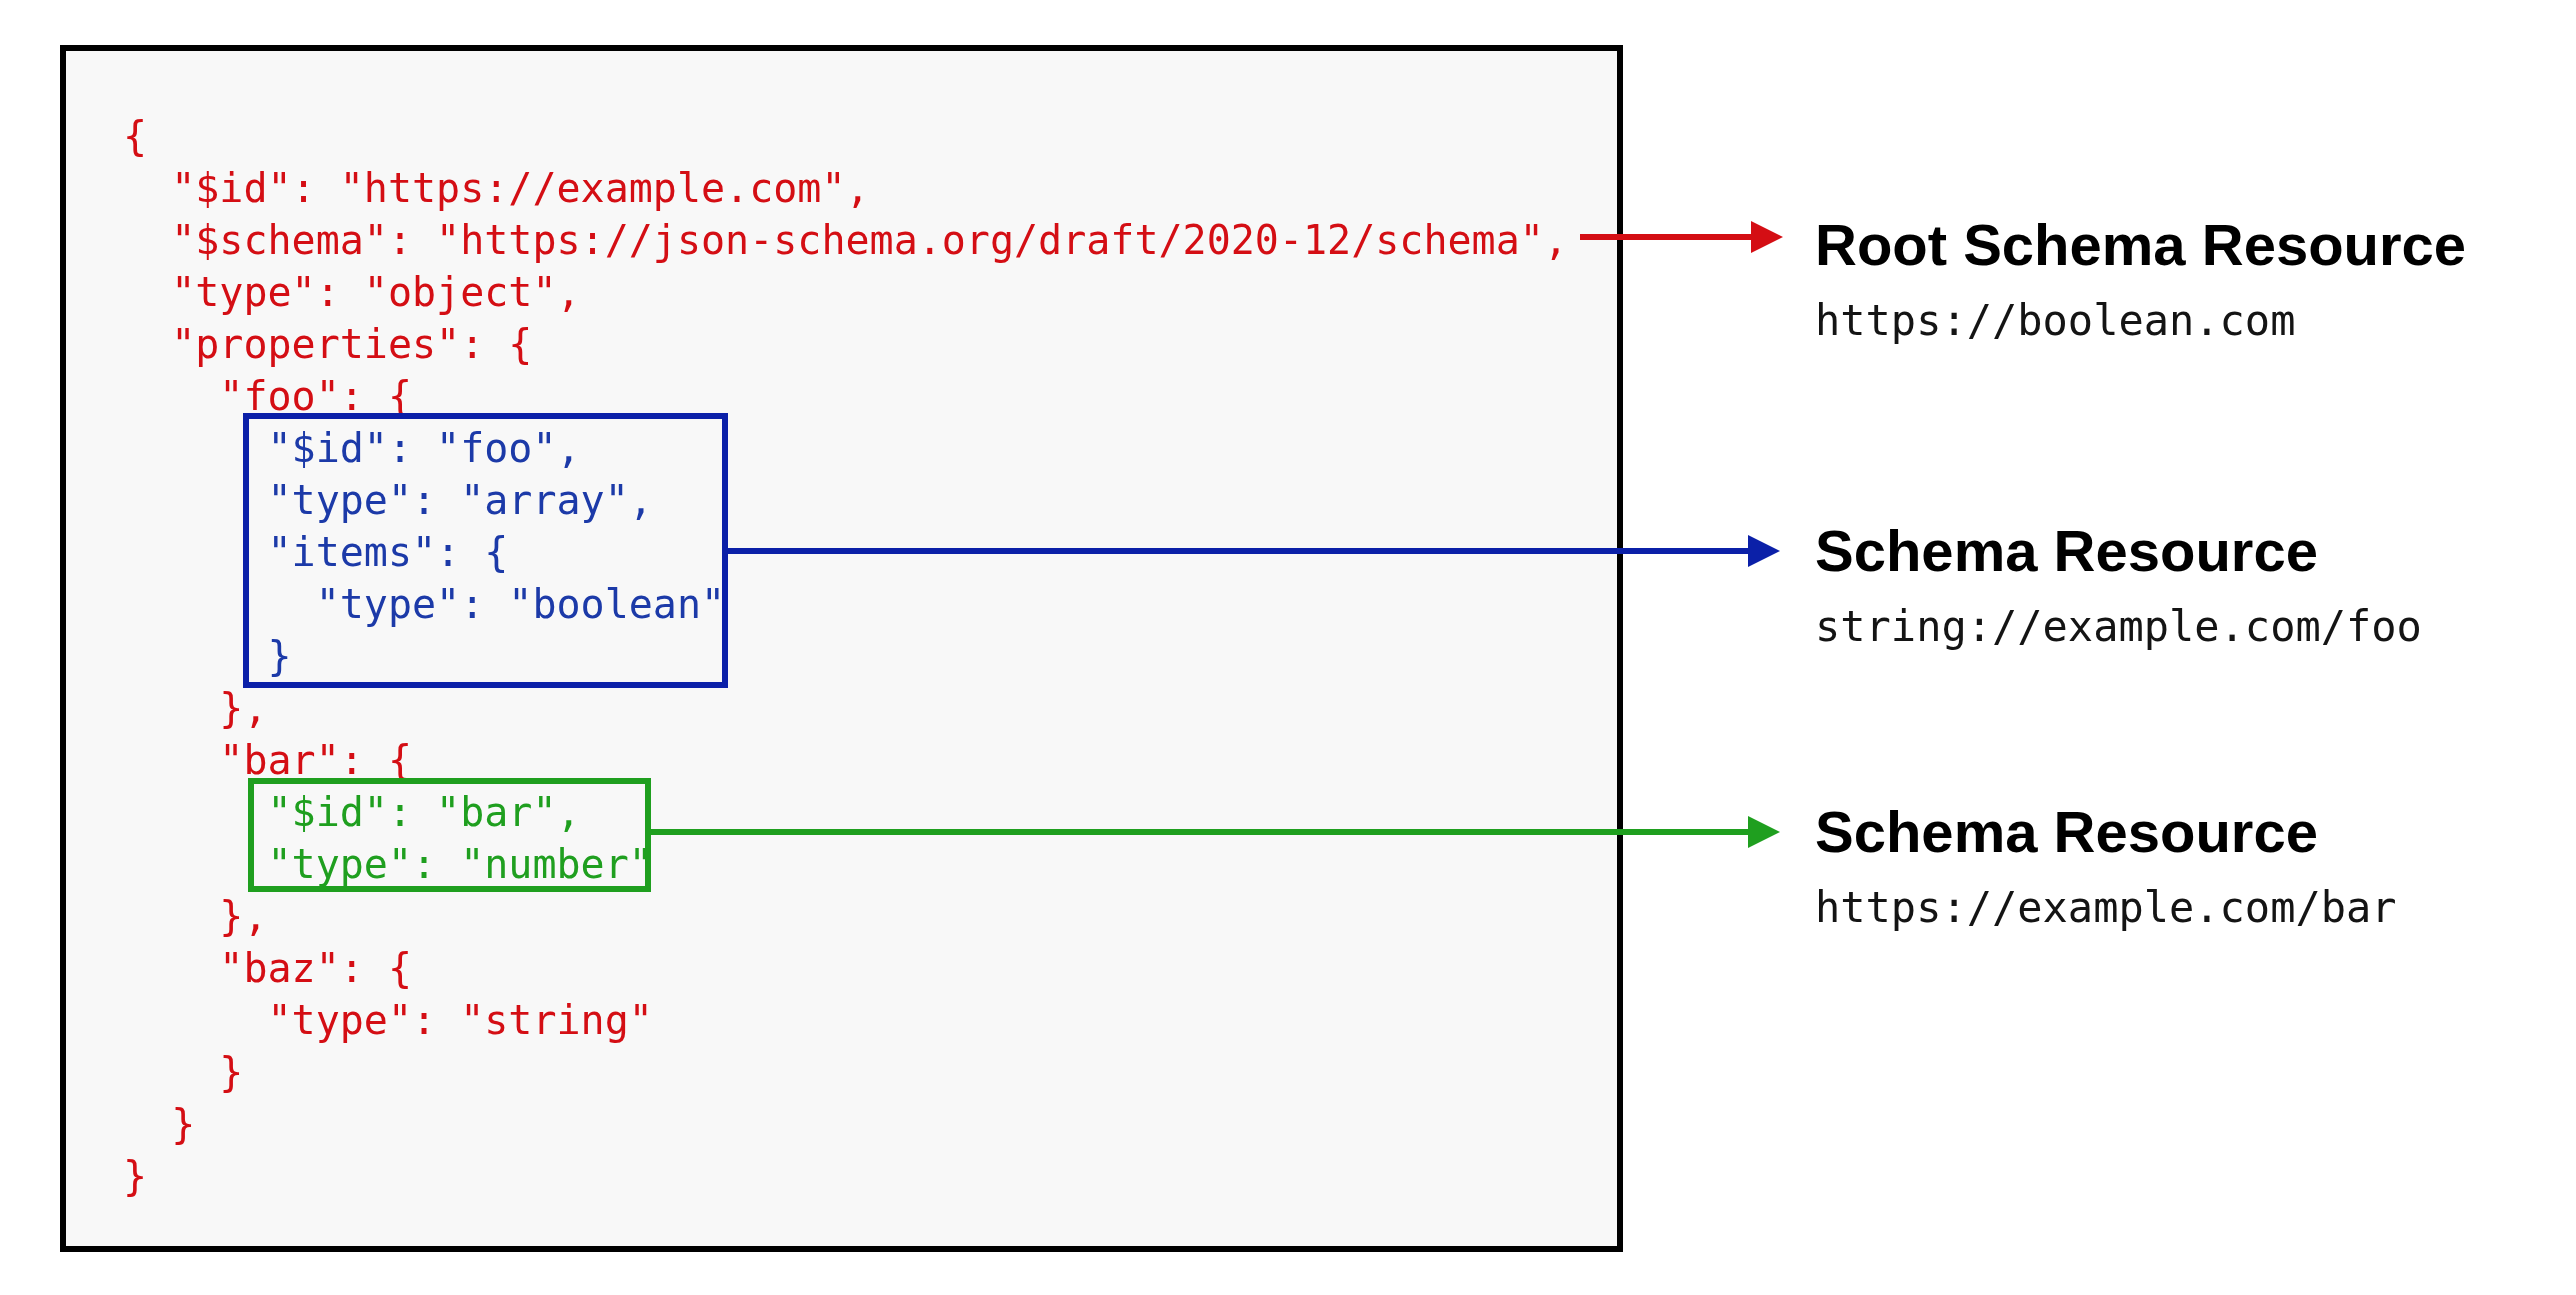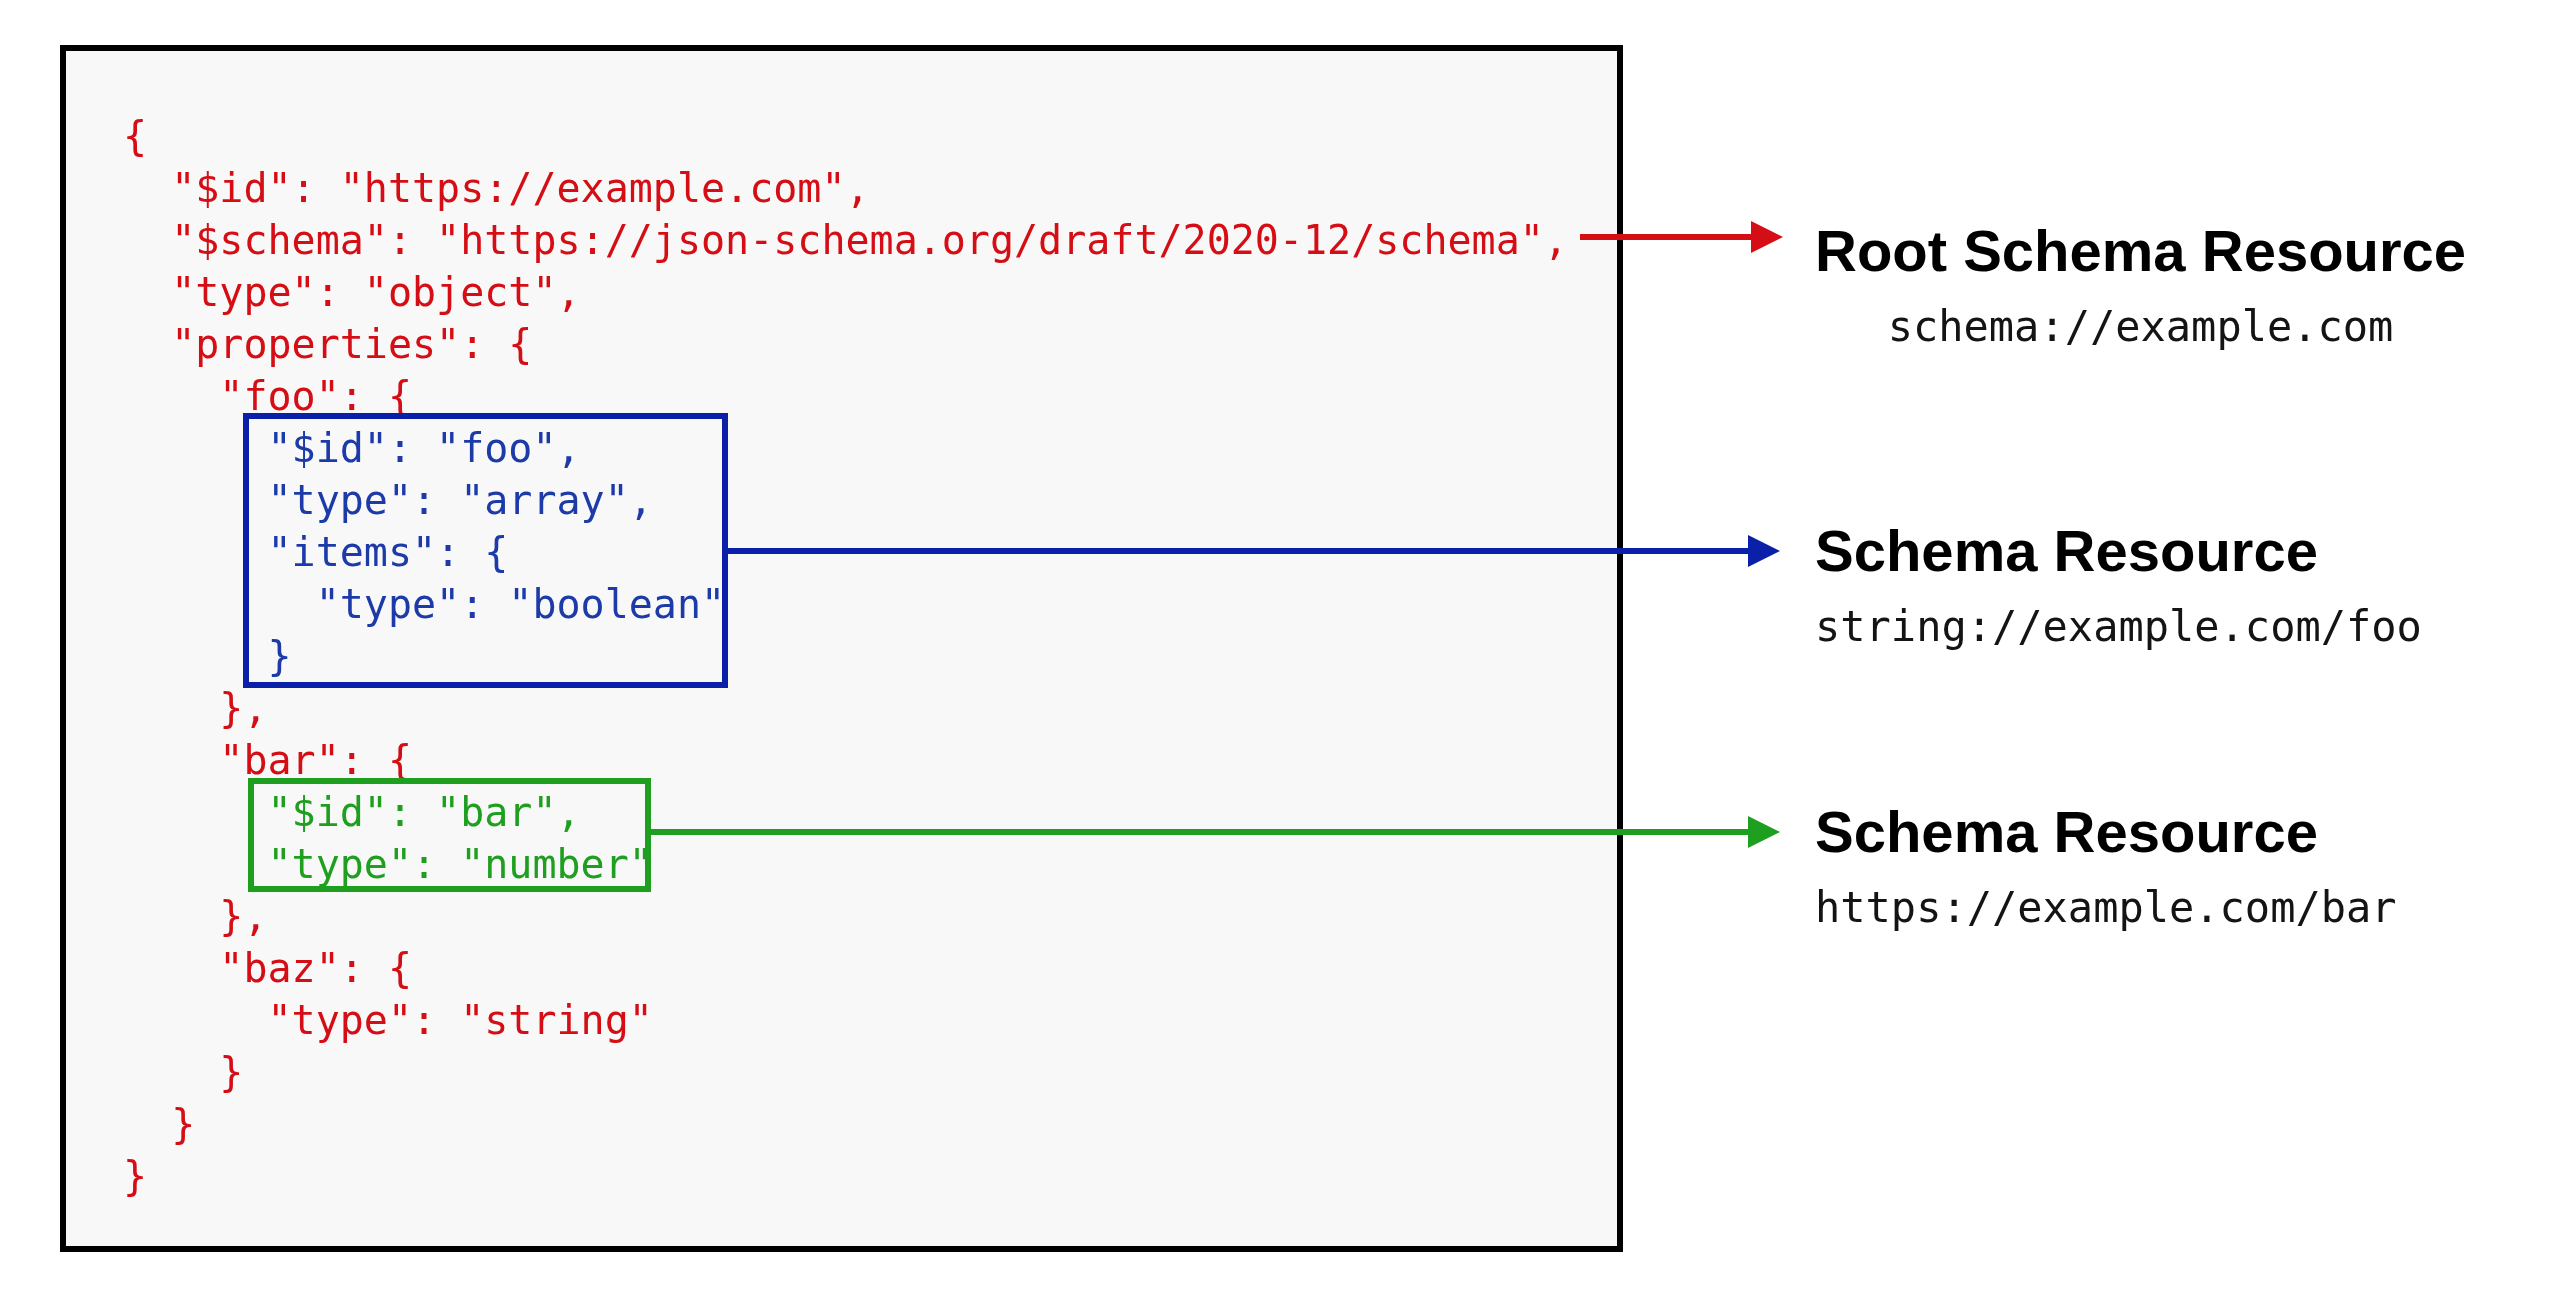--- a/index.html
+++ b/index.html
@@ -74,21 +74,21 @@
     color:var(--label-black);
     white-space:nowrap;
   }
   .annotation .uri{
     font-family:"DejaVu Sans Mono", monospace;
     font-size:42px;
     line-height:42px;
     color:#141414;
     white-space:nowrap;
   }
-  .annotation.a1{top:222px;text-align:center;}
+  .annotation.a1{top:216px;}
   .annotation.a2{top:522px;}
   .annotation.a3{top:803px;}
   .annotation .uri{margin-top:26px;}
 </style>
 </head>
 <body>
 
 <div class="canvas">
 
   <div class="code-panel">
@@ -106,21 +106,21 @@
     <div class="shaft"></div>
     <div class="head"></div>
   </div>
   <div class="arrow green">
     <div class="shaft"></div>
     <div class="head"></div>
   </div>
 
   <div class="annotation a1">
     <div class="title">Root Schema Resource</div>
-    <div class="uri">schema://example.com</div>
+    <div class="uri">https://boolean.com</div>
   </div>
   <div class="annotation a2">
     <div class="title">Schema Resource</div>
     <div class="uri">string://example.com/foo</div>
   </div>
   <div class="annotation a3">
     <div class="title">Schema Resource</div>
     <div class="uri">https://example.com/bar</div>
   </div>
 

